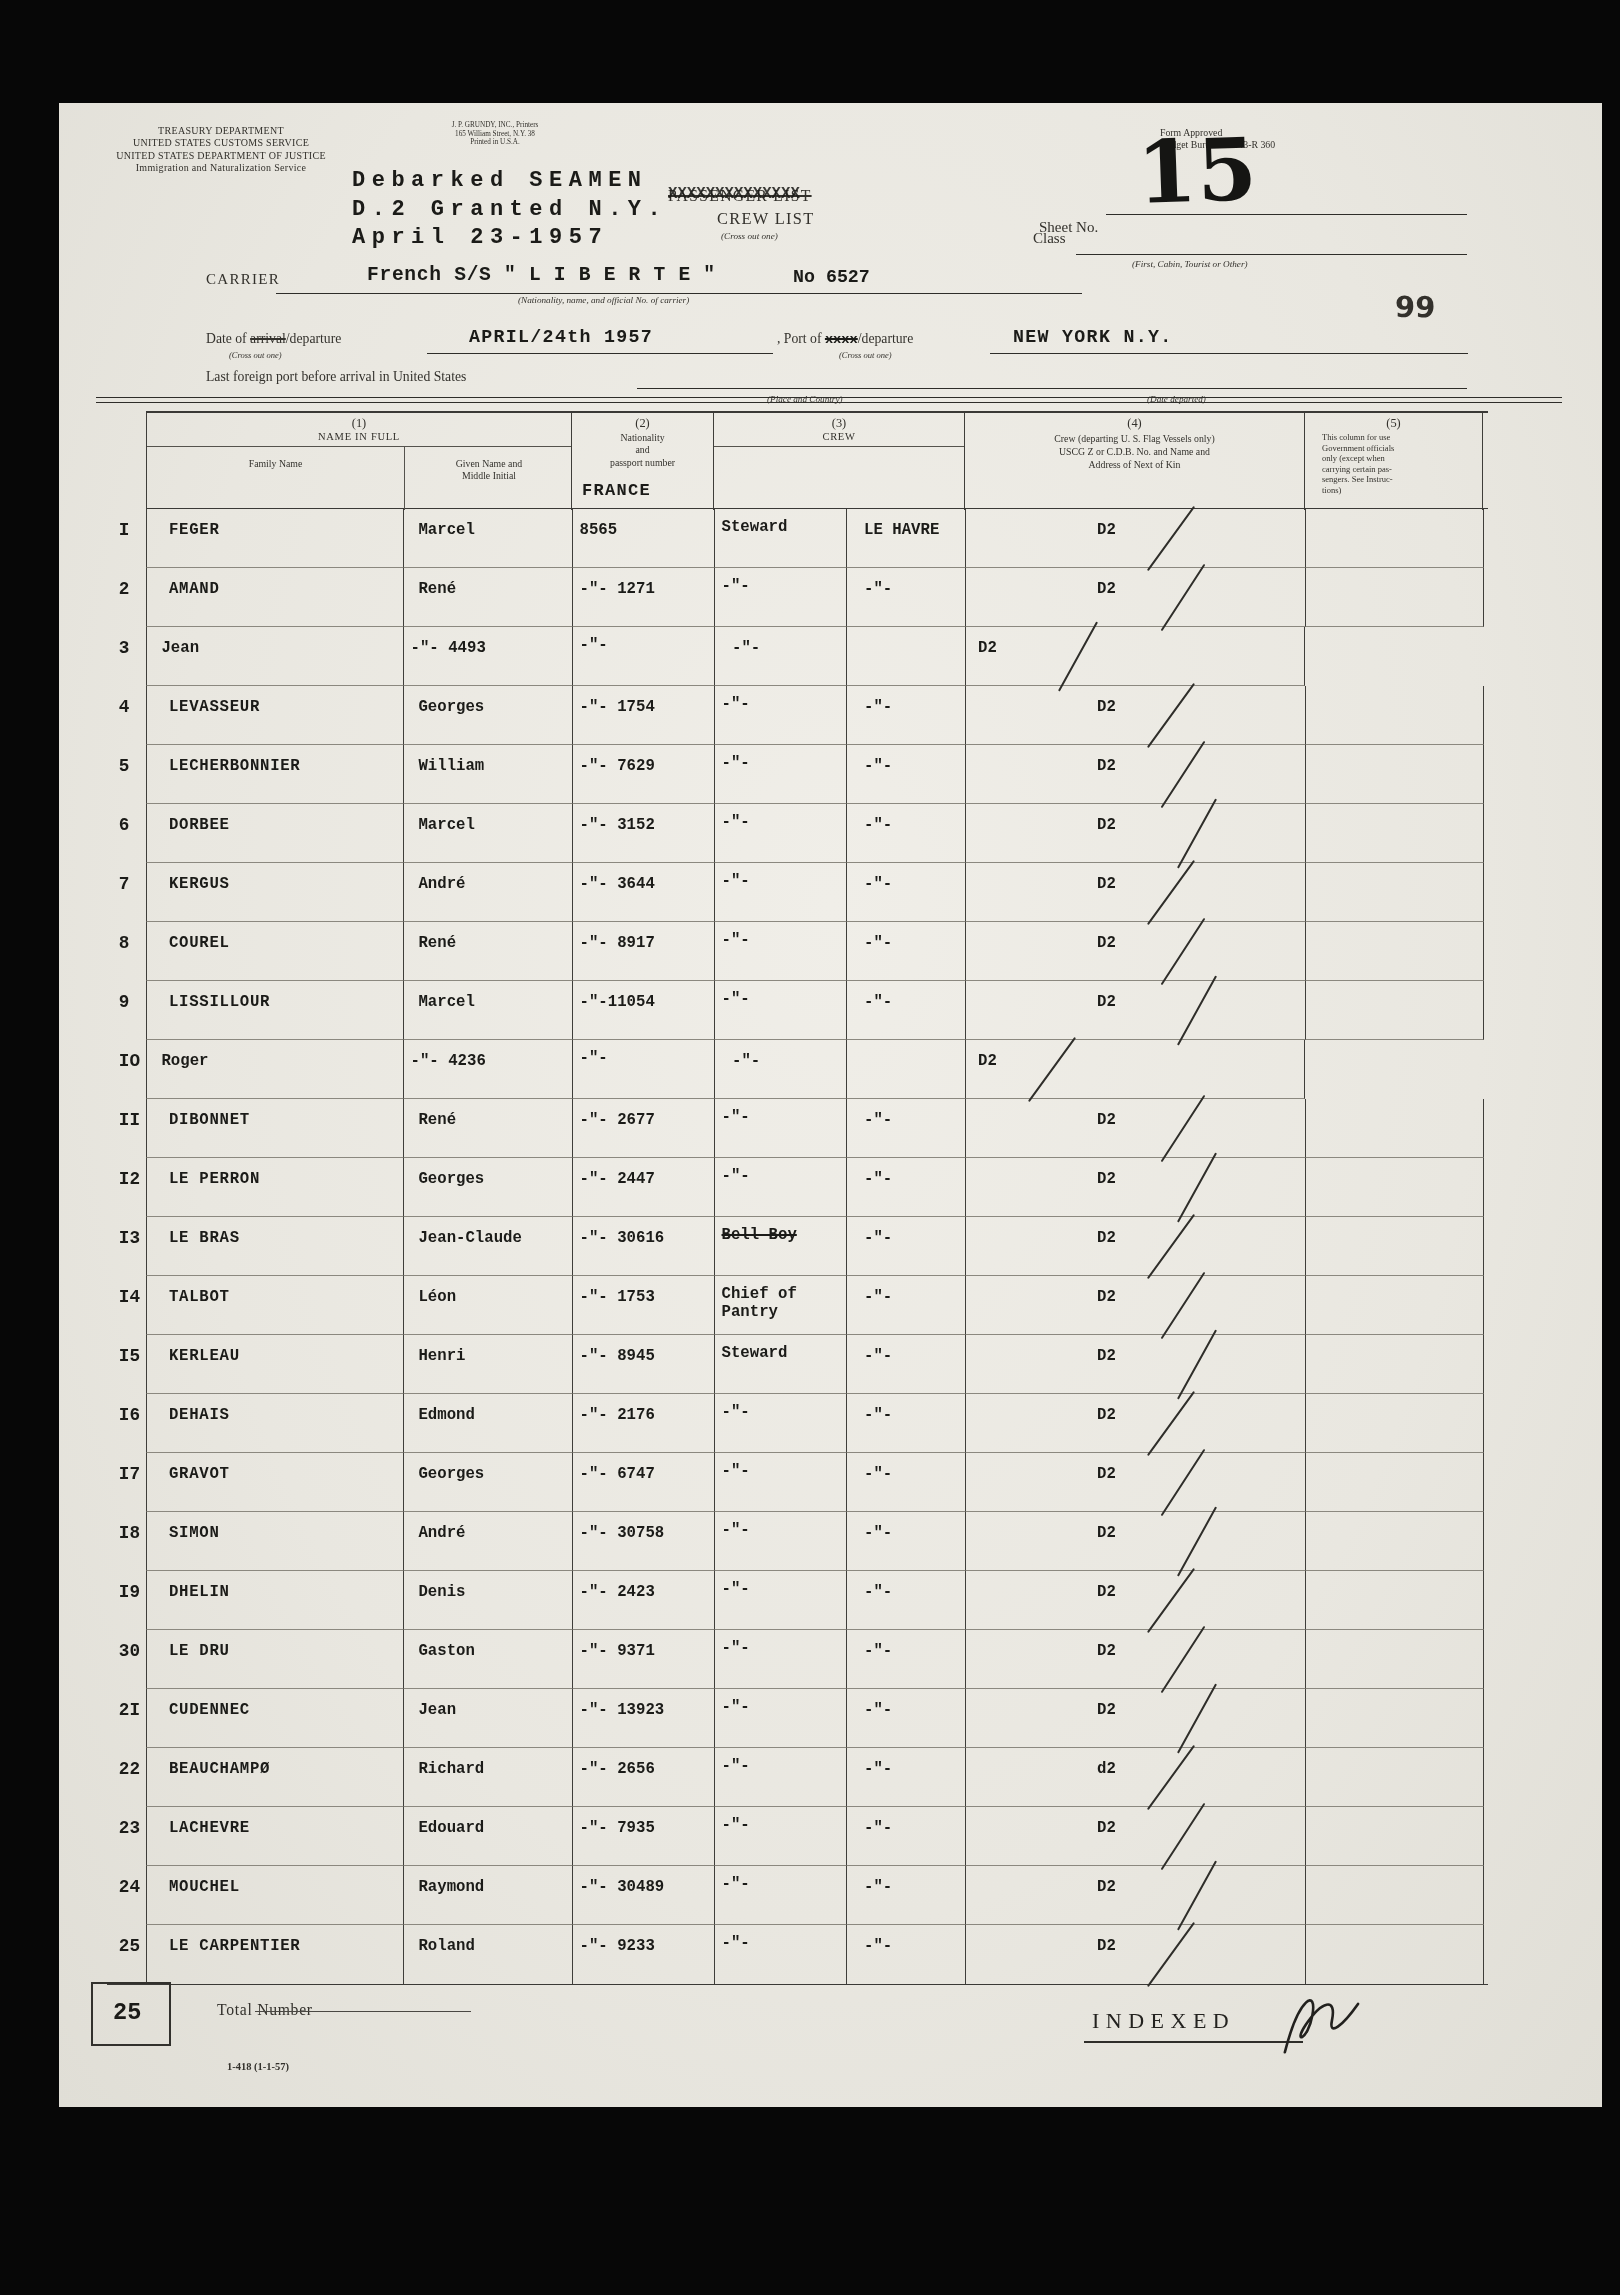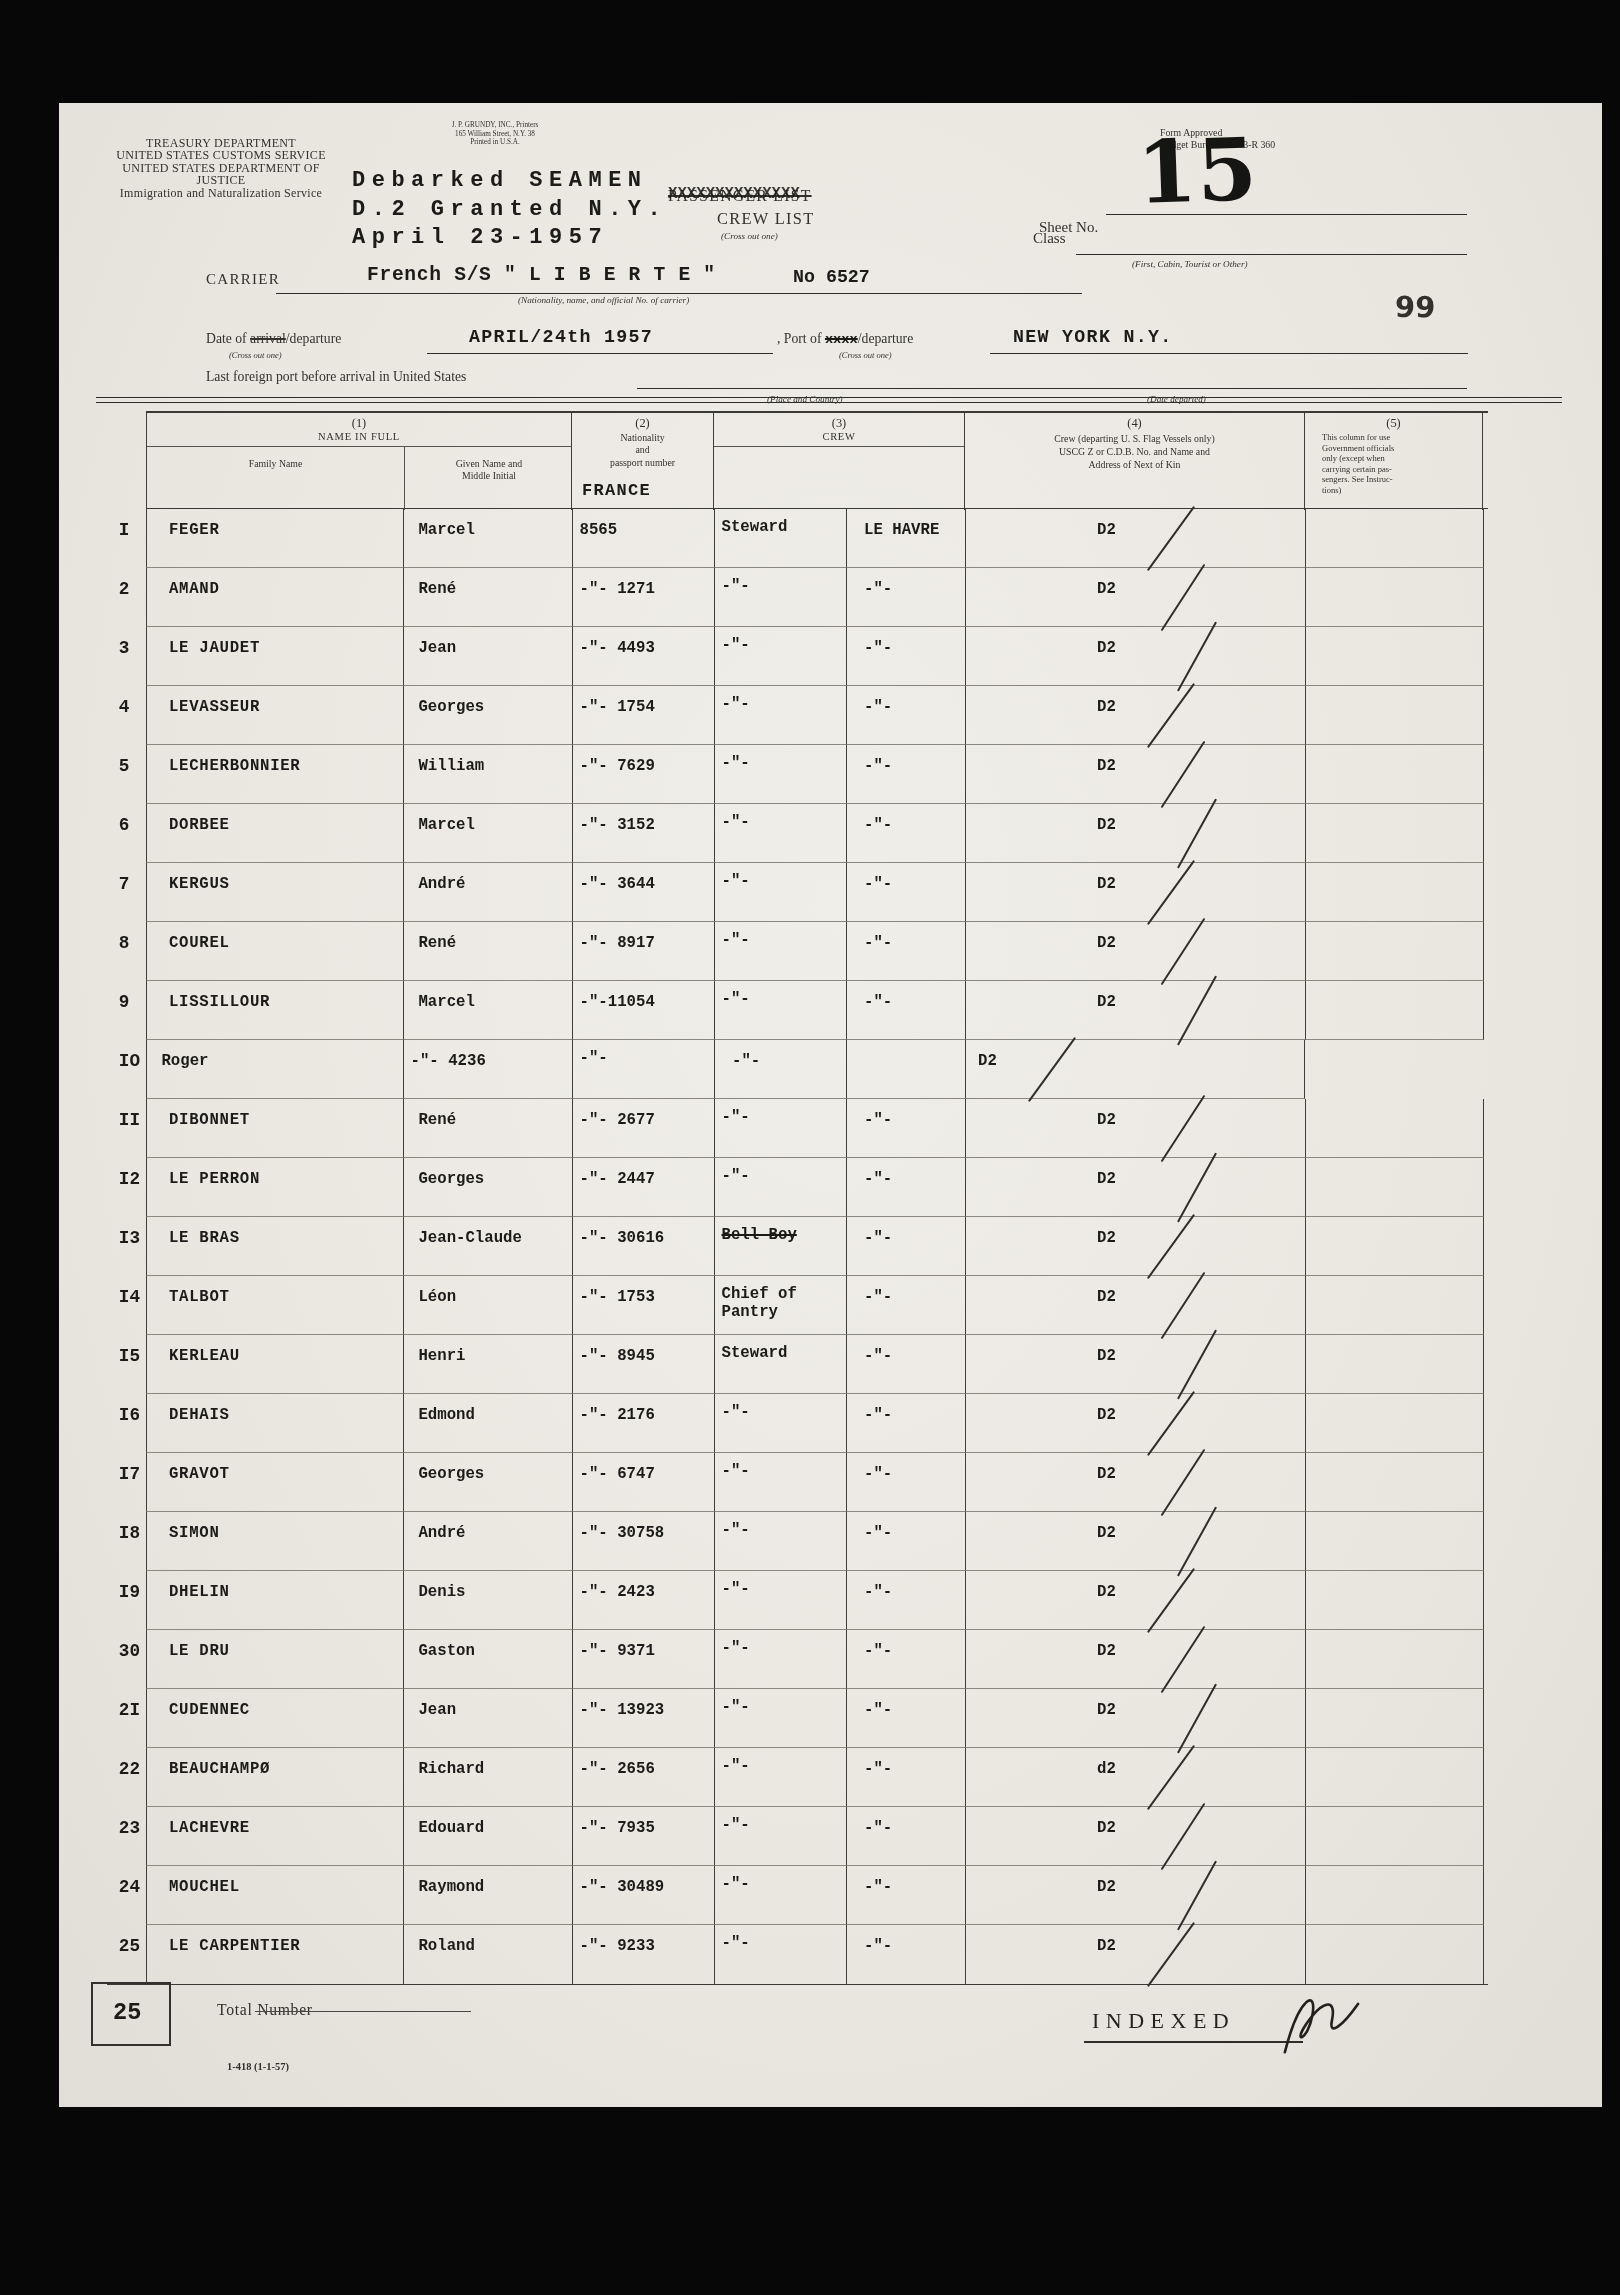--- a/index.html
+++ b/index.html
@@ -16,21 +16,21 @@
   .abs{position:absolute;}
   .printed{font-family:"Liberation Serif", serif;color:#33312c;}
   .typed{font-family:"Liberation Mono", monospace;font-weight:700;color:#1b1b18;}
   .italic{font-style:italic;}
   .center{text-align:center;}
   .ml{white-space:pre-line;}
   .struck{text-decoration:line-through;text-decoration-thickness:2px;}
   .line{border-bottom:1.3px solid #2e2d29;}
 
   
-  .agency{left:51px;top:22px;width:222px;font-size:12px;line-height:12.4px;letter-spacing:0.3px;margin-top:12px;}
+  .agency{left:51px;top:22px;width:222px;font-size:10px;line-height:12.4px;letter-spacing:0.3px;}
   .printer{left:364px;top:18.3px;width:144px;font-size:7.2px;line-height:8.5px;}
   .form-approved{left:1101px;top:23.6px;font-size:9.8px;line-height:12.4px;}
   .sheet-label{left:980px;top:86px;font-size:15px;margin-top:30px;}
   .sheet-line{left:1047px;top:111px;width:361px;}
   .sheet-value{left:1078px;top:25px;font-size:86px;line-height:1;font-family:"DejaVu Serif", serif;font-weight:700;color:#151513;transform:rotate(-2deg);}
   .title-1{left:293px;top:65px;font-size:22px;letter-spacing:6.5px;}
   .title-2{left:293px;top:94px;font-size:22px;letter-spacing:6.5px;}
   .title-3{left:293px;top:122px;font-size:22px;letter-spacing:6.5px;}
   .passenger{left:609px;top:84px;font-size:15.7px;letter-spacing:1.3px;}
   .passenger .base{text-decoration:line-through;text-decoration-thickness:2px;}
@@ -248,21 +248,20 @@
     <div class="cell c-pos typed ml">-"-</div>
     <div class="cell c-where typed">-"-</div>
     <div class="cell c-kin">
       <span class="d2 typed">D2</span>
       <span class="slash"></span>
     </div>
     <div class="cell c-off"></div>
   </div>
         <div class="trow">
     <div class="cell c-num typed">3</div>
-    <div class="cell c-family typed">LE JAUDET</div>
     <div class="cell c-given typed">Jean</div>
     <div class="cell c-pass typed">-"- 4493</div>
     <div class="cell c-pos typed ml">-"-</div>
     <div class="cell c-where typed">-"-</div>
     <div class="cell c-kin">
       <span class="d2 typed">D2</span>
       <span class="slash"></span>
     </div>
     <div class="cell c-off"></div>
   </div>

